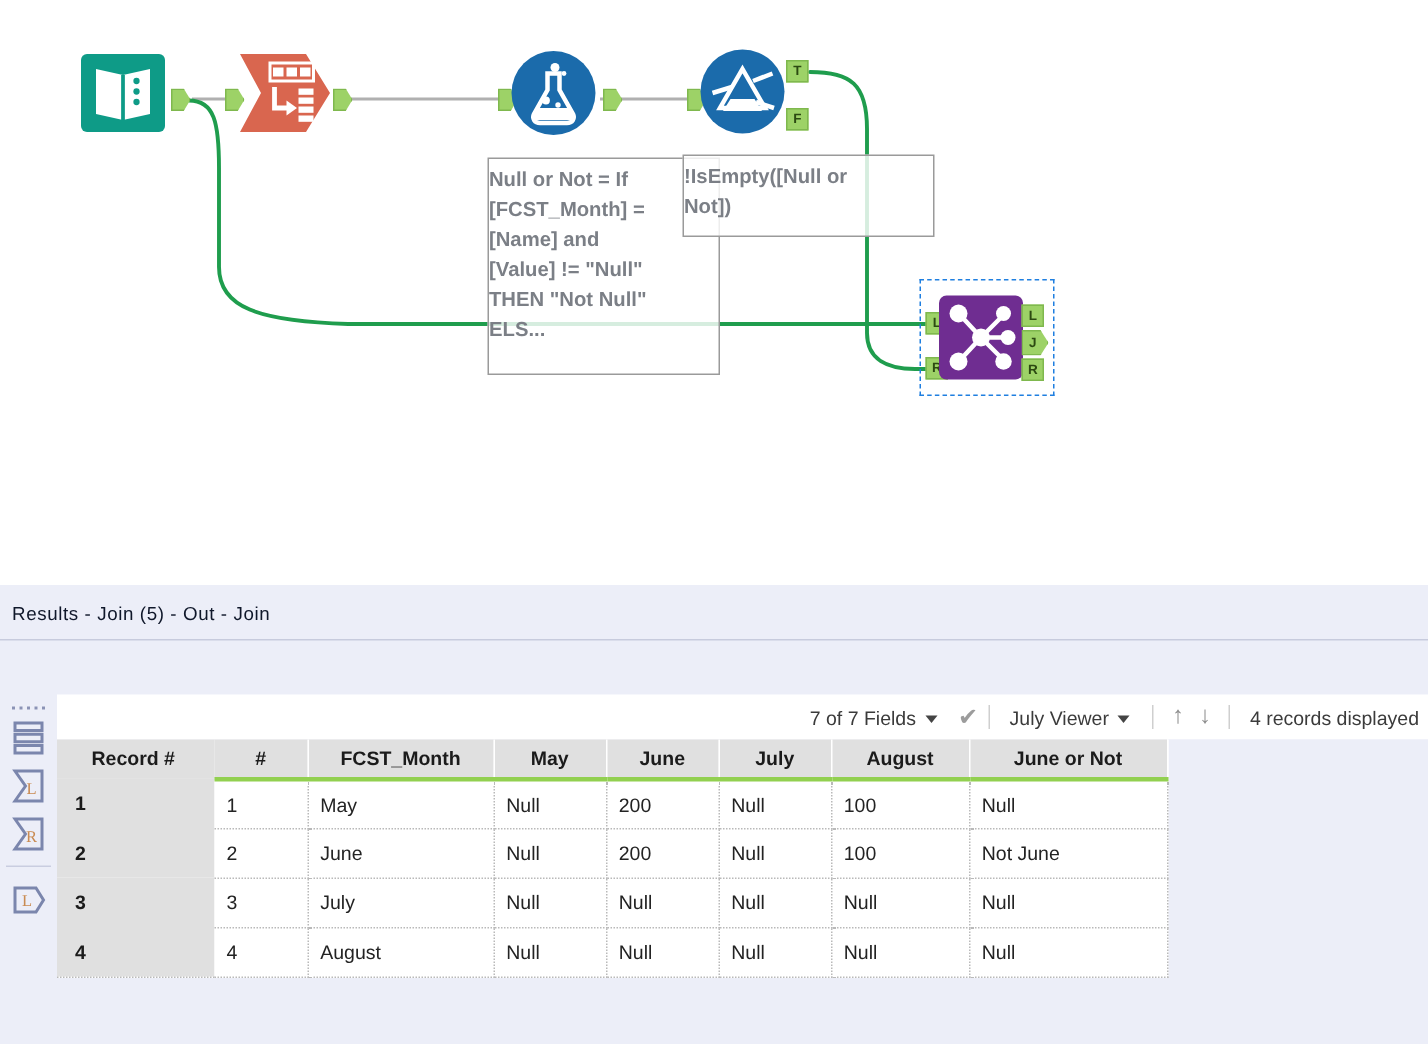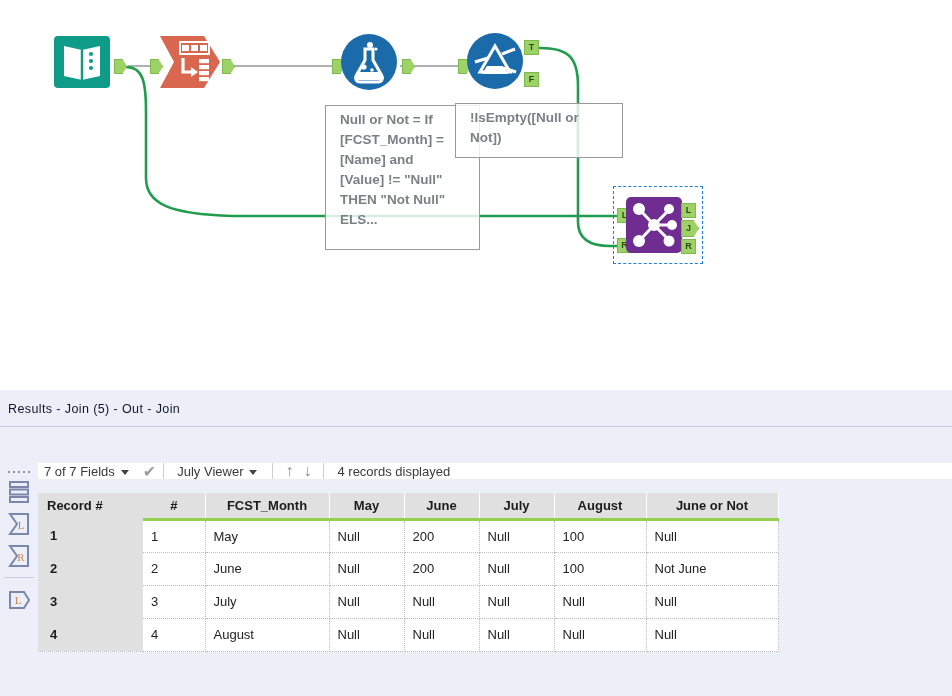--- a/index.html
+++ b/index.html
@@ -109,21 +109,21 @@
   
   .annot {
     position: absolute;
     border: 1px solid #9a9a9a;
     background: rgba(255,255,255,0.82);
     box-sizing: border-box;
     color: #7b7f86;
     font-weight: bold;
     font-size: 13.5px;
     line-height: 20px;
-    padding: 4px 5px 4px 14px;
+    padding: 4px 5px 4px 0;
     white-space: pre-line;
   }
   .annot-a { left: 325px; top: 105px; width: 155px; height: 145px; }
   .annot-b { left: 455px; top: 103px; width: 168px; height: 55px; }
 
   
   #results {
     position: absolute;
     left: 0; top: 390px;
     width: 952px; height: 306px;
@@ -168,26 +168,27 @@
   .rail-btn svg { display: block; }
   .rail-sep {
     position: absolute; left: 4px; width: 30px; height: 1px;
     background: #c9cde0;
   }
 
   
   #grid-toolbar {
     position: absolute;
     left: 38px; top: 36px;
-    width: 914px; height: 16px;
+    width: 914px; height: 30px;
     background: #ffffff;
     display: flex;
     align-items: center;
     font-size: 13px;
     color: #3b3b3b;
+    justify-content: flex-end;
   }
   #grid-toolbar .tb-item { padding: 0 6px; white-space: nowrap; }
   #grid-toolbar .caret {
     display: inline-block;
     width: 0; height: 0;
     border-left: 4px solid transparent;
     border-right: 4px solid transparent;
     border-top: 5px solid #444;
     margin: 0 2px 0 6px;
     vertical-align: middle;
@@ -221,21 +222,21 @@
     border-bottom: 3px solid #92d050;
     border-right: 1px solid #ffffff;
     text-align: center;
     white-space: nowrap;
     box-sizing: border-box;
   }
   table.grid th.rec-head {
     background: #e0e0e0;
     border-bottom: 1px solid #e0e0e0;
     text-align: left;
-    padding-left: 9px;
+    padding-left: 23px;
     border-right: none;
   }
   table.grid td {
     height: 33px;
     padding: 0 8px;
     font-size: 13px;
     color: #232323;
     border-bottom: 1px dotted #b9b9b9;
     border-right: 1px dotted #b9b9b9;
     background: #ffffff;

